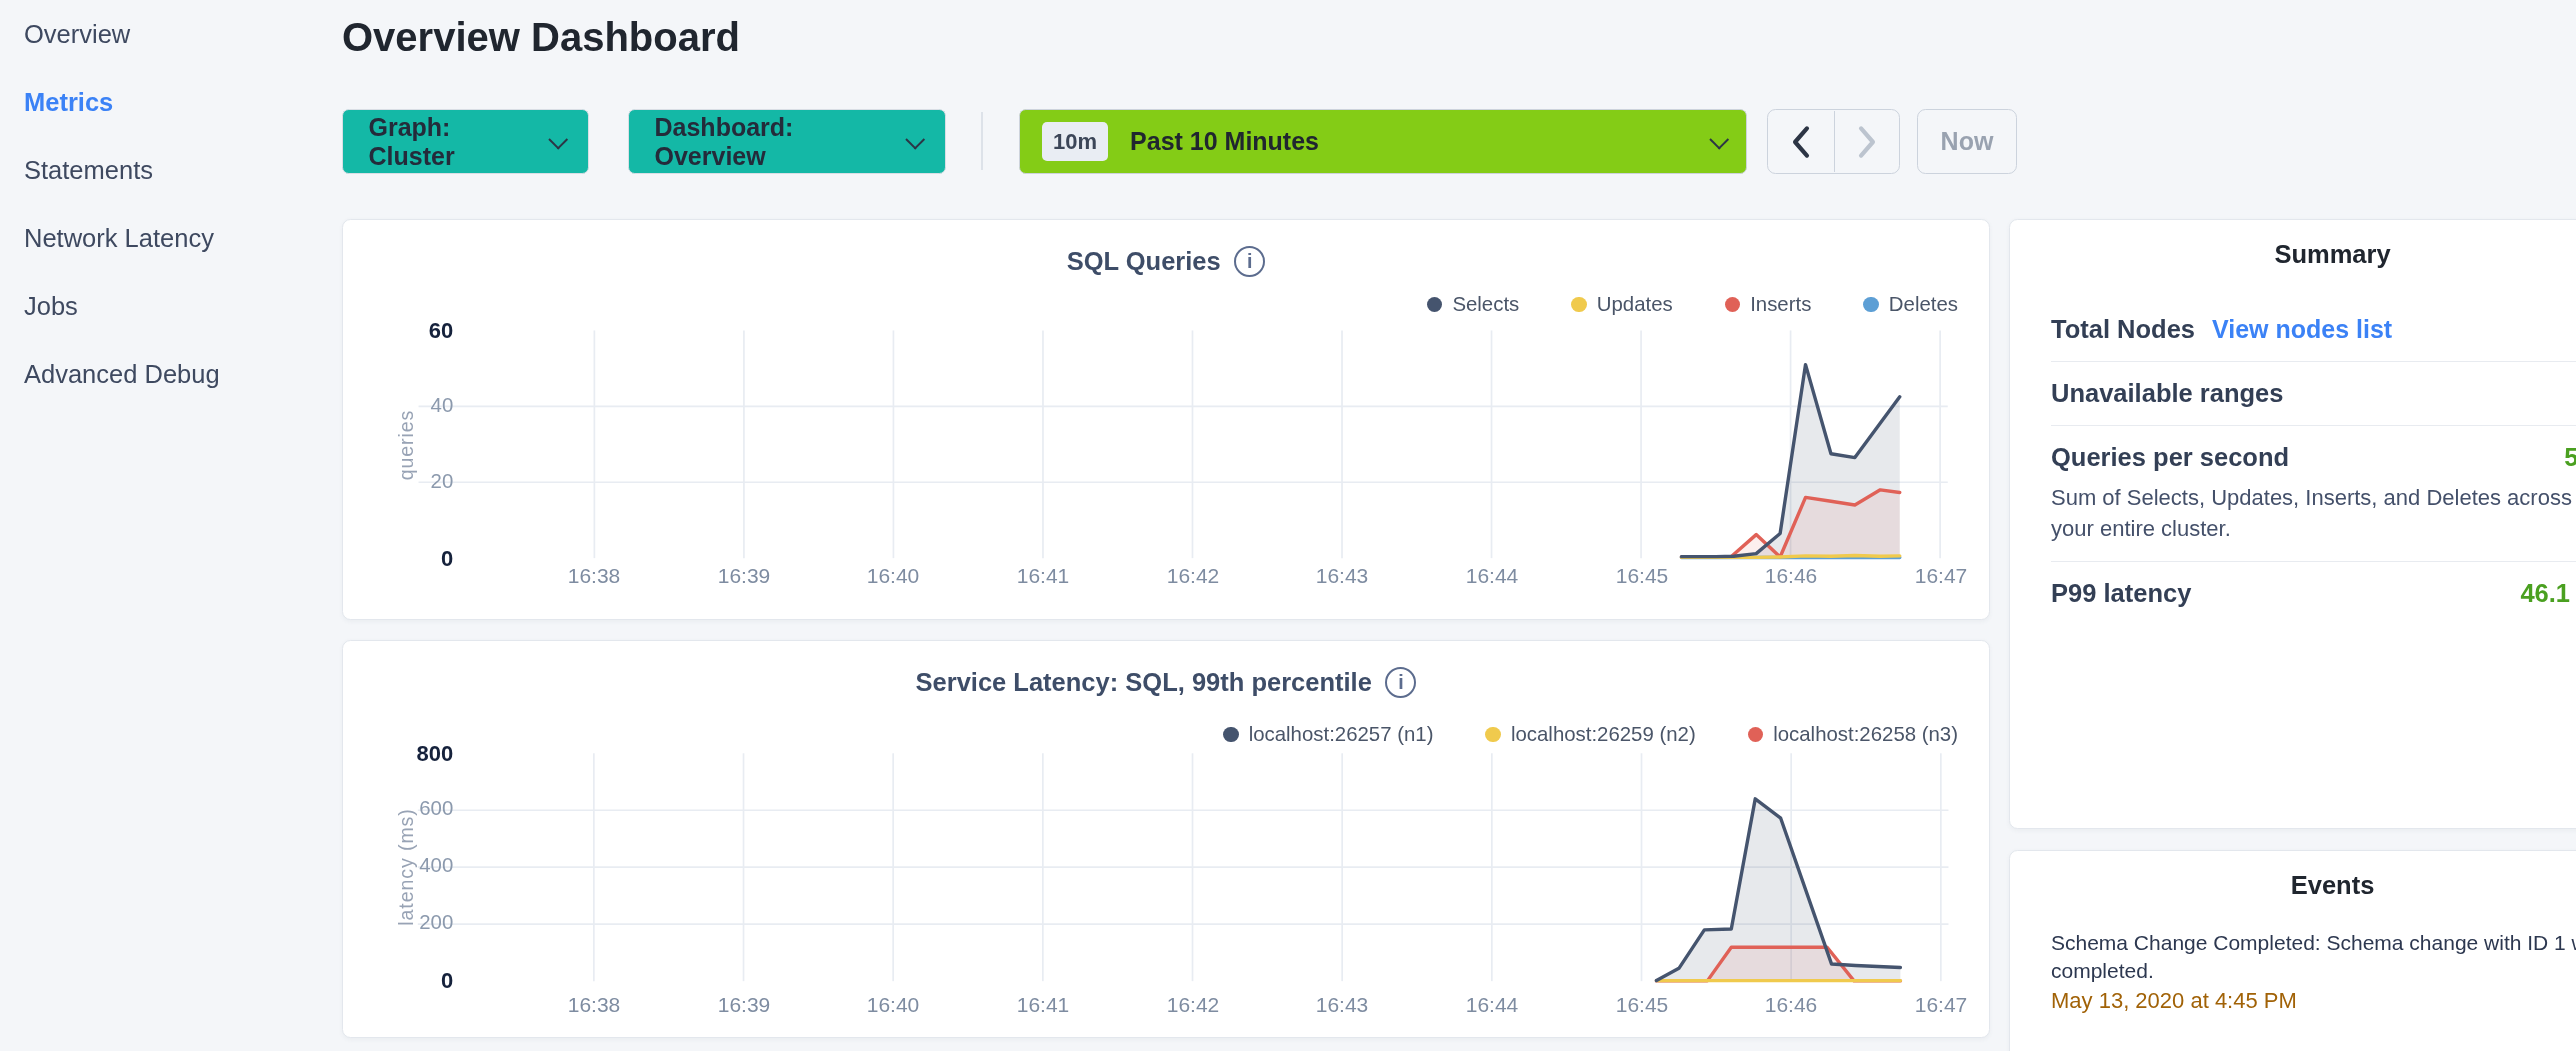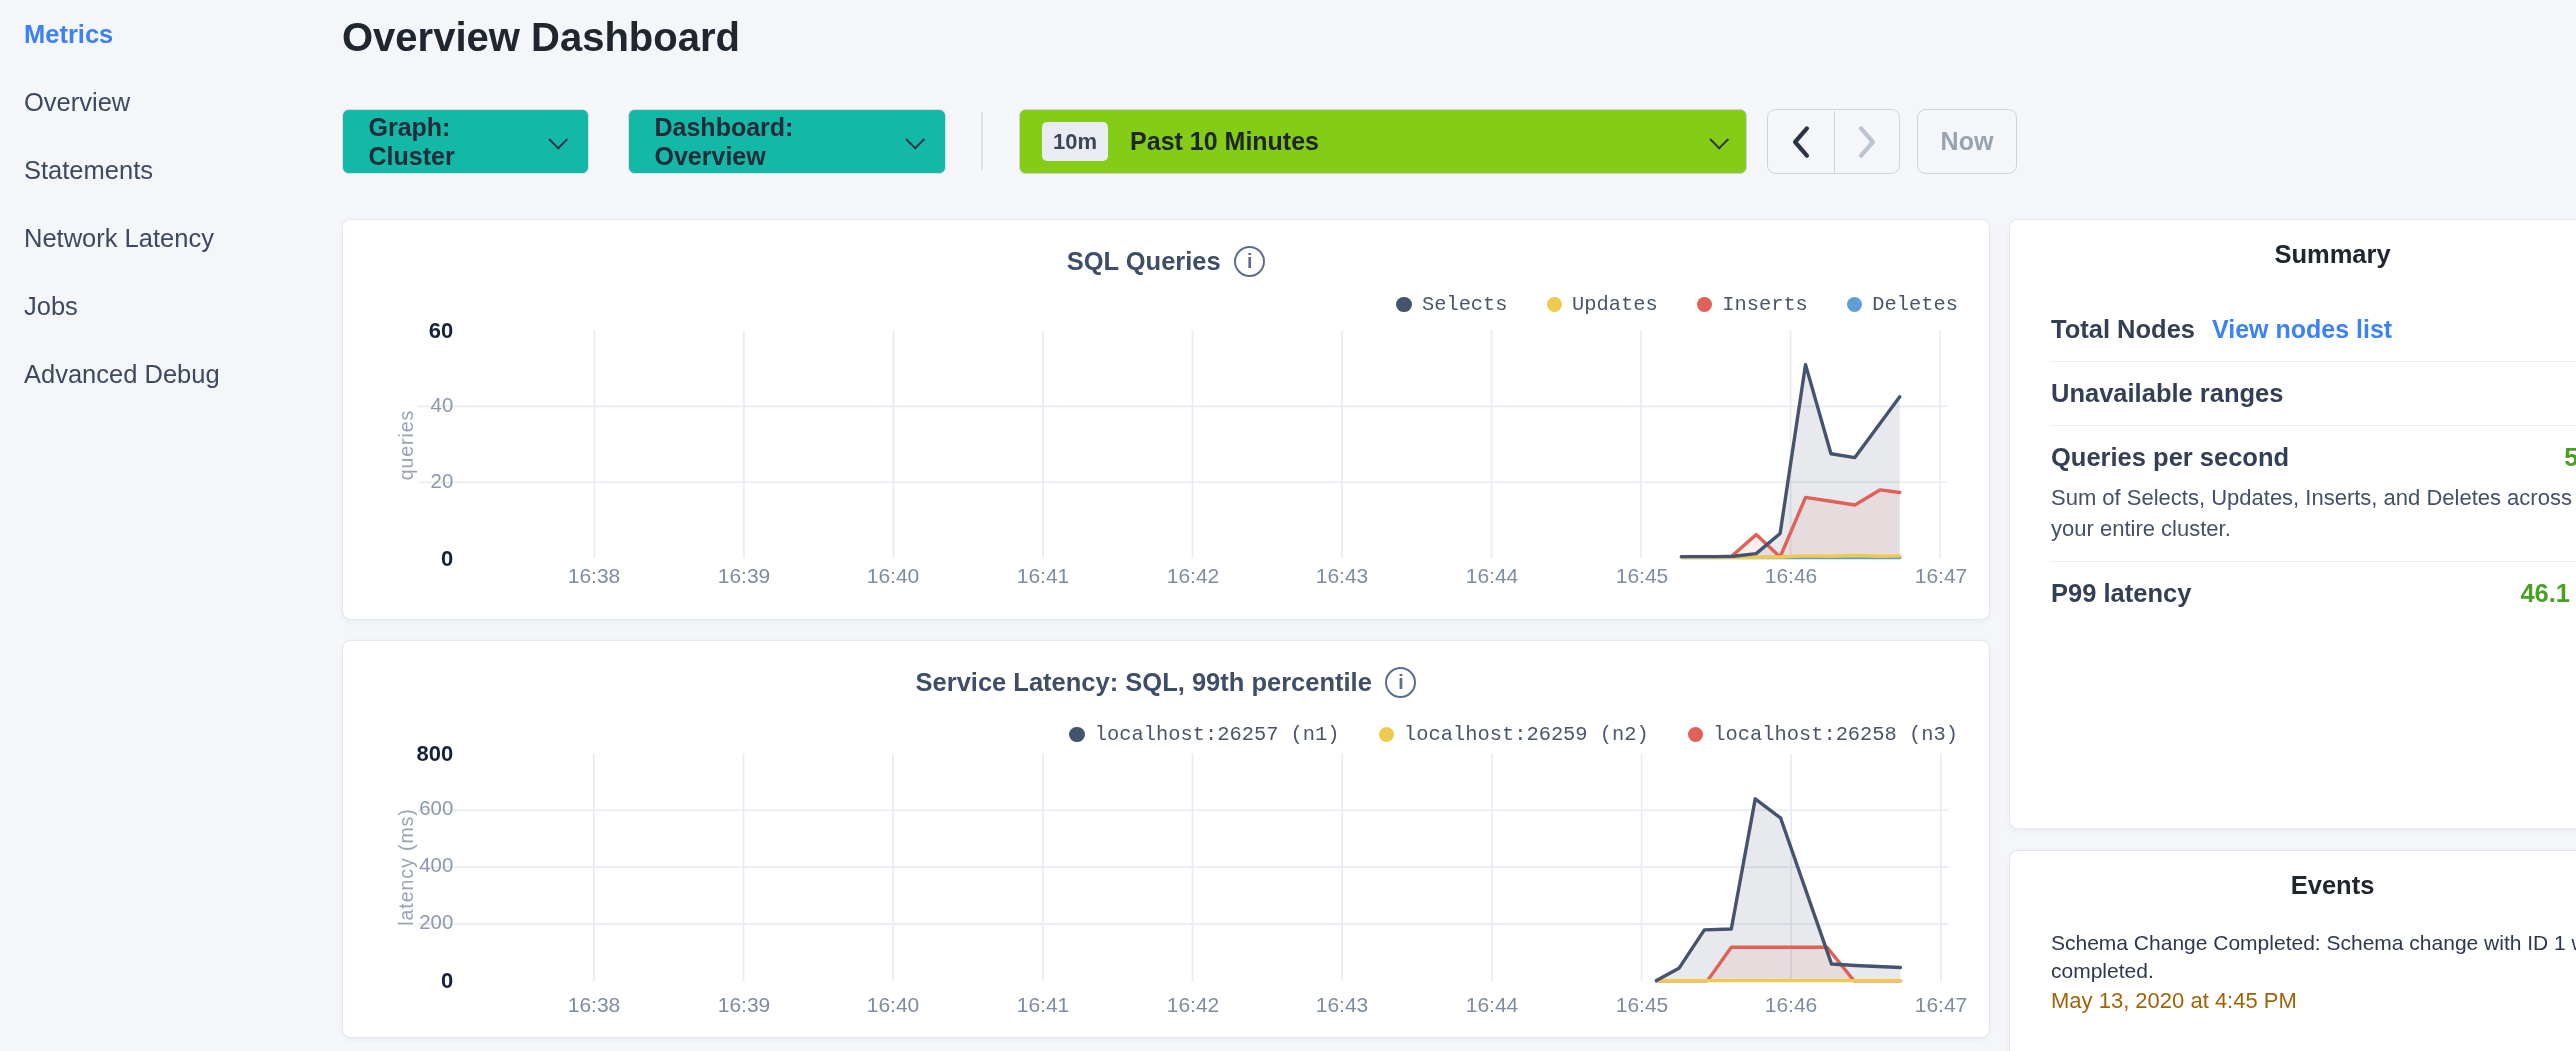--- a/index.html
+++ b/index.html
@@ -36,21 +36,21 @@
   .card { position:absolute; background:#fff; border:1.7px solid #e3e7ed; border-radius:8.5px;
           box-shadow:0 1.7px 4.3px rgba(60,70,90,0.05); }
   .chart-card { left:342px; width:1648px; }
   #card-0 { top:219px; height:401px; }
   #card-1 { top:640px; height:398px; }
 
   .ctitle { position:absolute; left:0; right:0; display:flex; justify-content:center; align-items:center;
             gap:13.6px; font-size:25.5px; font-weight:bold; color:#3e4d68; top:25.5px; }
   .info { width:31px; height:31px; border:2.6px solid #5c6c8e; border-radius:50%; color:#5c6c8e;
           font-size:19.6px; font-weight:600; display:flex; align-items:center; justify-content:center; cursor:pointer; }
-  .legend { position:absolute; right:31px; display:flex; gap:39px;font-family:Liberation Mono, monospace; }
+  .legend { position:absolute; right:31px; display:flex; gap:52px; }
   #card-0 .legend { top:73px; } #card-1 .legend { top:82px; }
   .litem { display:flex; align-items:center; gap:10.2px; font-size:20.4px; color:#4a5568; cursor:pointer; }
   .ldot { width:15.3px; height:15.3px; border-radius:50%; flex:none; }
   .plot { position:absolute; left:0; top:0; pointer-events:none; }
   .ylab { position:absolute; font-size:19.6px; color:#98a3b5; letter-spacing:0.9px; white-space:nowrap;
           transform:translate(-50%,-50%) rotate(-90deg); left:63px; }
   .ytick { position:absolute; width:95px; text-align:right; left:15.3px; font-size:20.4px; color:#8b99ad; }
   .ytick.edge { color:#16223c; font-weight:bold; font-size:22px; }
   .xtick { position:absolute; width:102px; text-align:center; font-size:21px; color:#7e8ca1; }
 
@@ -68,25 +68,25 @@
   .srow-desc { margin-top:10.2px; font-size:22px; line-height:31px; color:#44506a; }
   .event-msg { font-size:21px; line-height:28px; color:#2d3850; }
   .event-time { margin-top:3px; font-size:22px; color:#a16207; }
 </style>
 </head>
 <body>
 
 <div class="page">
 
   <nav class="sidebar">
+    <div class="nav-item">
+        <span>Overview</span>
+      </div>
     <div class="nav-item active">
         <span>Metrics</span>
-      </div>
-    <div class="nav-item">
-        <span>Overview</span>
       </div>
     <div class="nav-item">
         <span>Statements</span>
       </div>
     <div class="nav-item">
         <span>Network Latency</span>
       </div>
     <div class="nav-item">
         <span>Jobs</span>
       </div>

